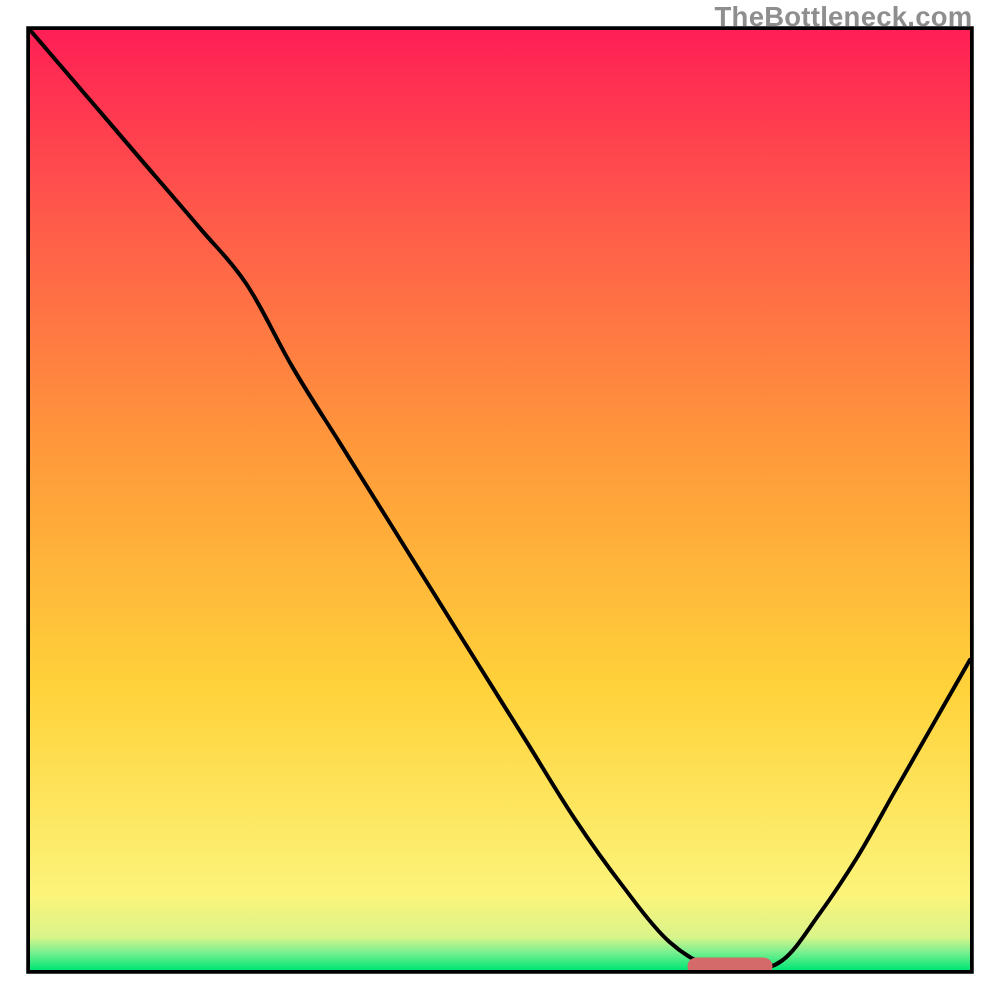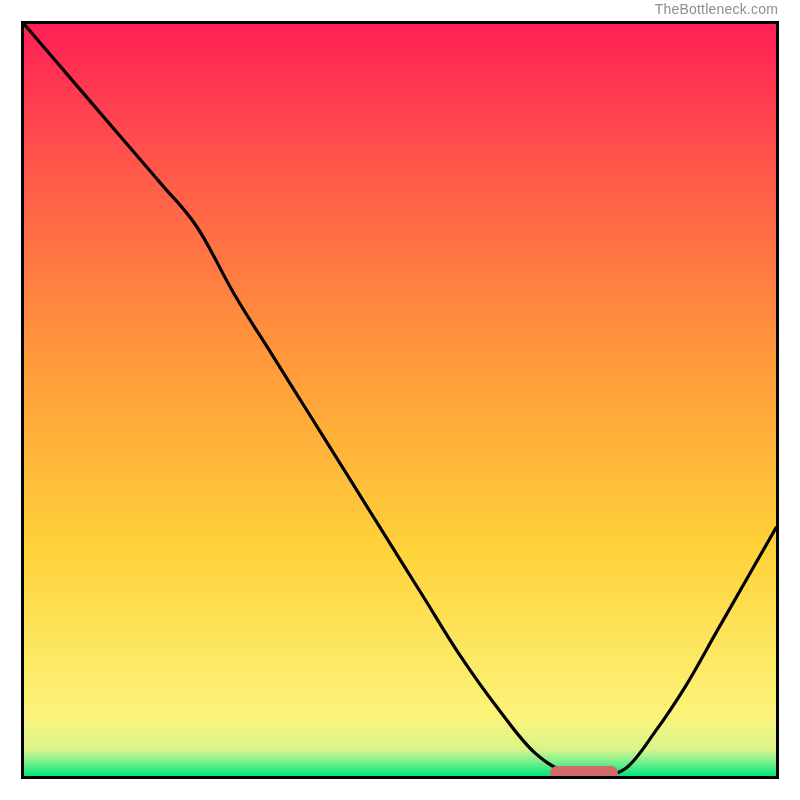--- a/index.html
+++ b/index.html
@@ -39,22 +39,22 @@
     position: absolute;
     height: 14px;
     border-radius: 7px;
     background: #d46a6a;
   }
   .attribution {
     position: absolute;
     top: 1px;
     right: 22px;
     font-family: Arial, "Helvetica Neue", Helvetica, sans-serif;
-    font-size: 14px;
-    font-weight: 400;
+    font-size: 22px;
+    font-weight: 700;
     color: #8e8e8e;
     letter-spacing: 0.2px;
   }
 </style>
 </head>
 <body>
 
 <div class="chart-wrap">
 
   <div class="attribution">TheBottleneck.com</div>

